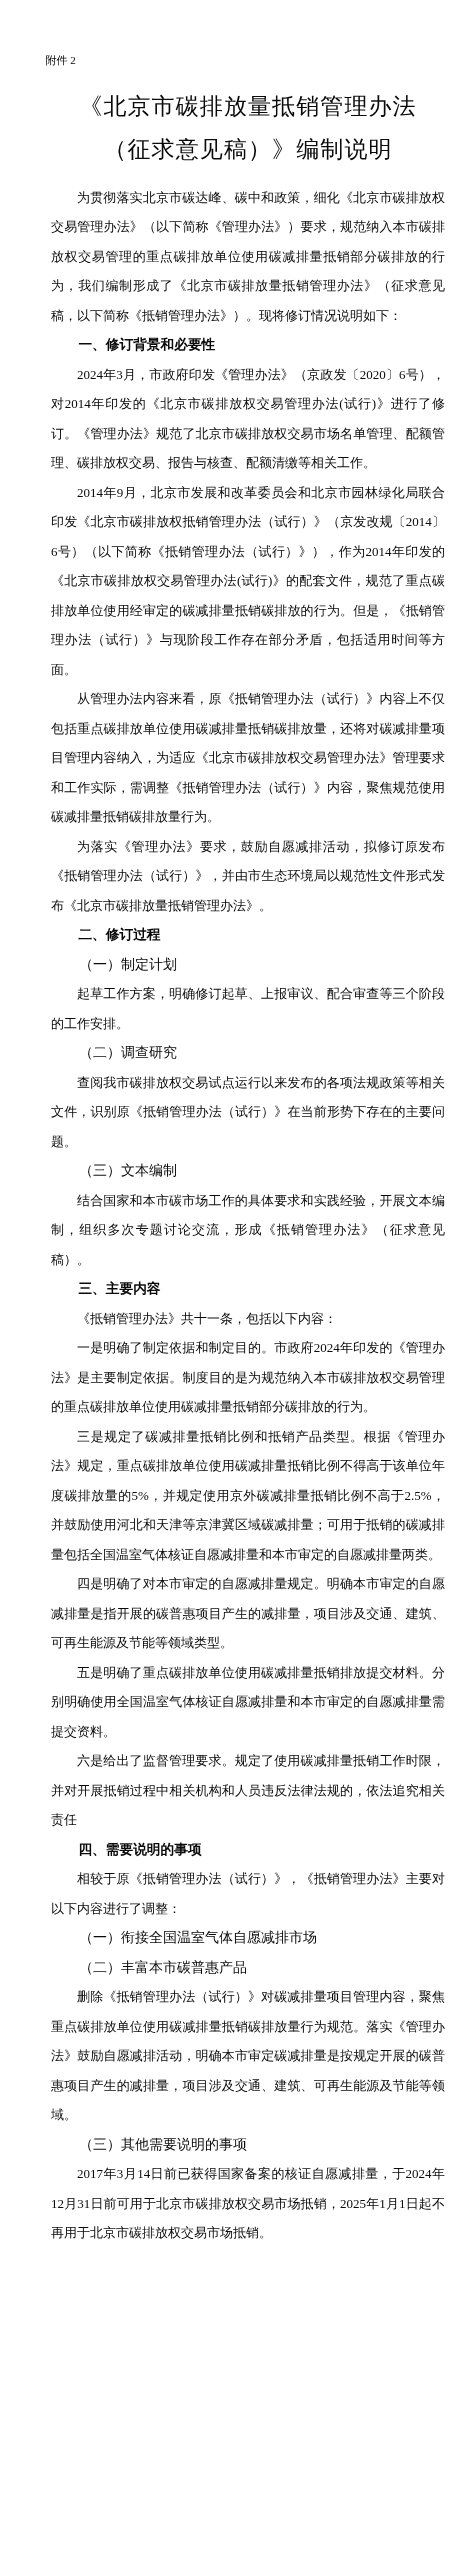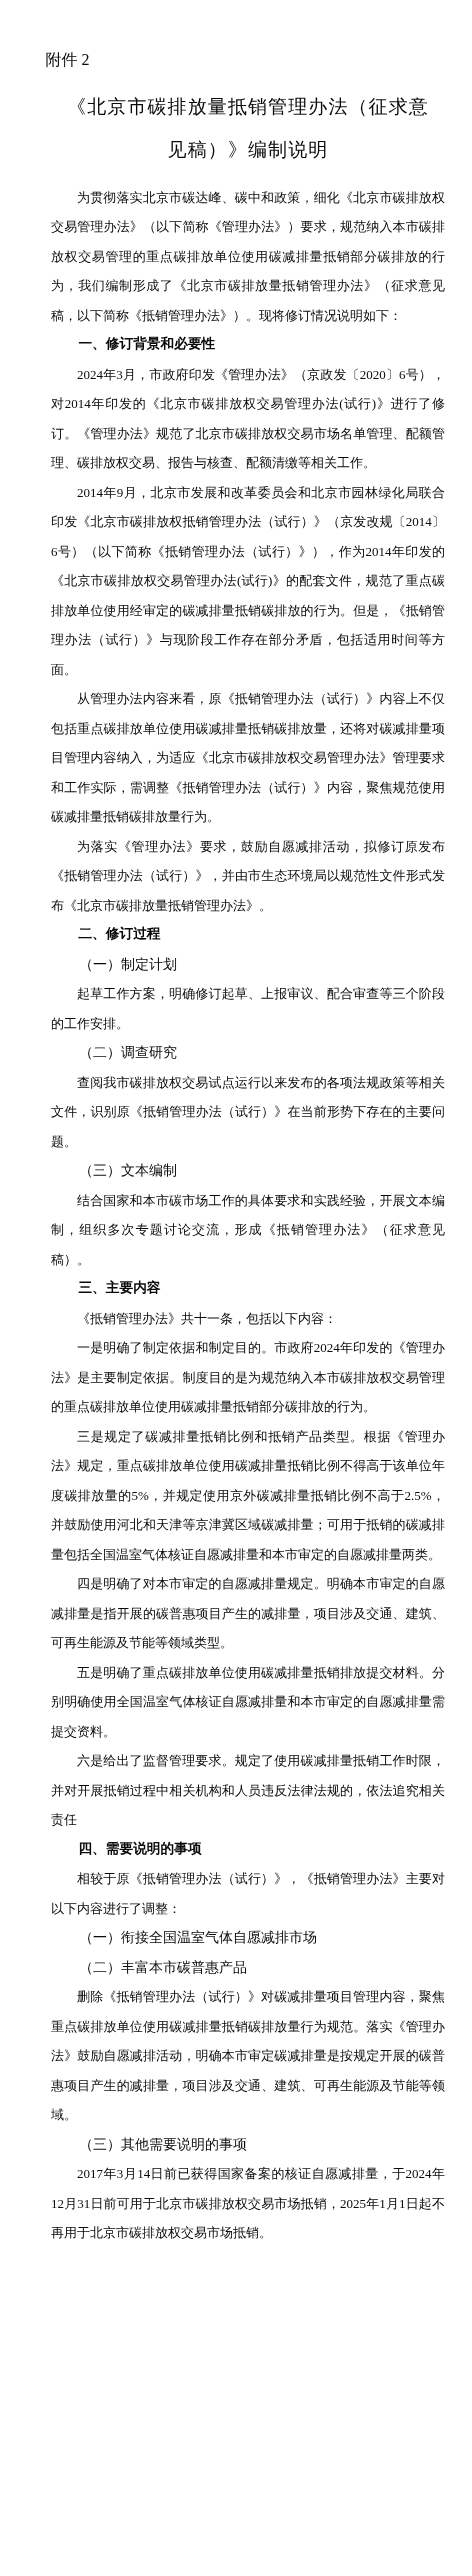--- a/index.html
+++ b/index.html
@@ -12,28 +12,28 @@
     width: 473px;
     min-height: 2576px;
     margin: 0 auto;
     background: #ffffff;
     color: #0a0a0a;
     font-family: "Liberation Serif", "DejaVu Serif", serif;
     box-sizing: border-box;
     padding: 51px 28px 38px 51px;
   }
   .attachment-label {
-    font-size: 16px;
+    font-size: 11px;
     line-height: 18px;
     margin-left: -5.4px;
     margin-bottom: 16px;
     font-family: "Liberation Serif", "DejaVu Serif", serif;
   }
   .doc-title {
-    font-size: 19px;
+    font-size: 23px;
     line-height: 43px;
     text-align: center;
     font-weight: 400;
     letter-spacing: 1.1px;
     max-width: 365px;
     margin: 0 auto 11.8px auto;
     font-family: "DejaVu Serif", serif;
   }
   .doc-body {
     font-size: 13px;
@@ -41,21 +41,21 @@
   }
   .block {
     text-indent: 2em;
     margin: 0;
   }
   .block.para {
     text-align: justify;
     text-justify: inter-ideograph;
   }
   .block.h1 {
-    font-family: Liberation Mono, monospace;
+    font-family: Liberation Sans, sans-serif;
     font-weight: 700;
     font-size: 13.7px;
   }
   .block.h2 {
     font-family: "DejaVu Serif", serif;
     font-weight: 500;
     font-size: 14px;
   }
 </style>
 </head>

